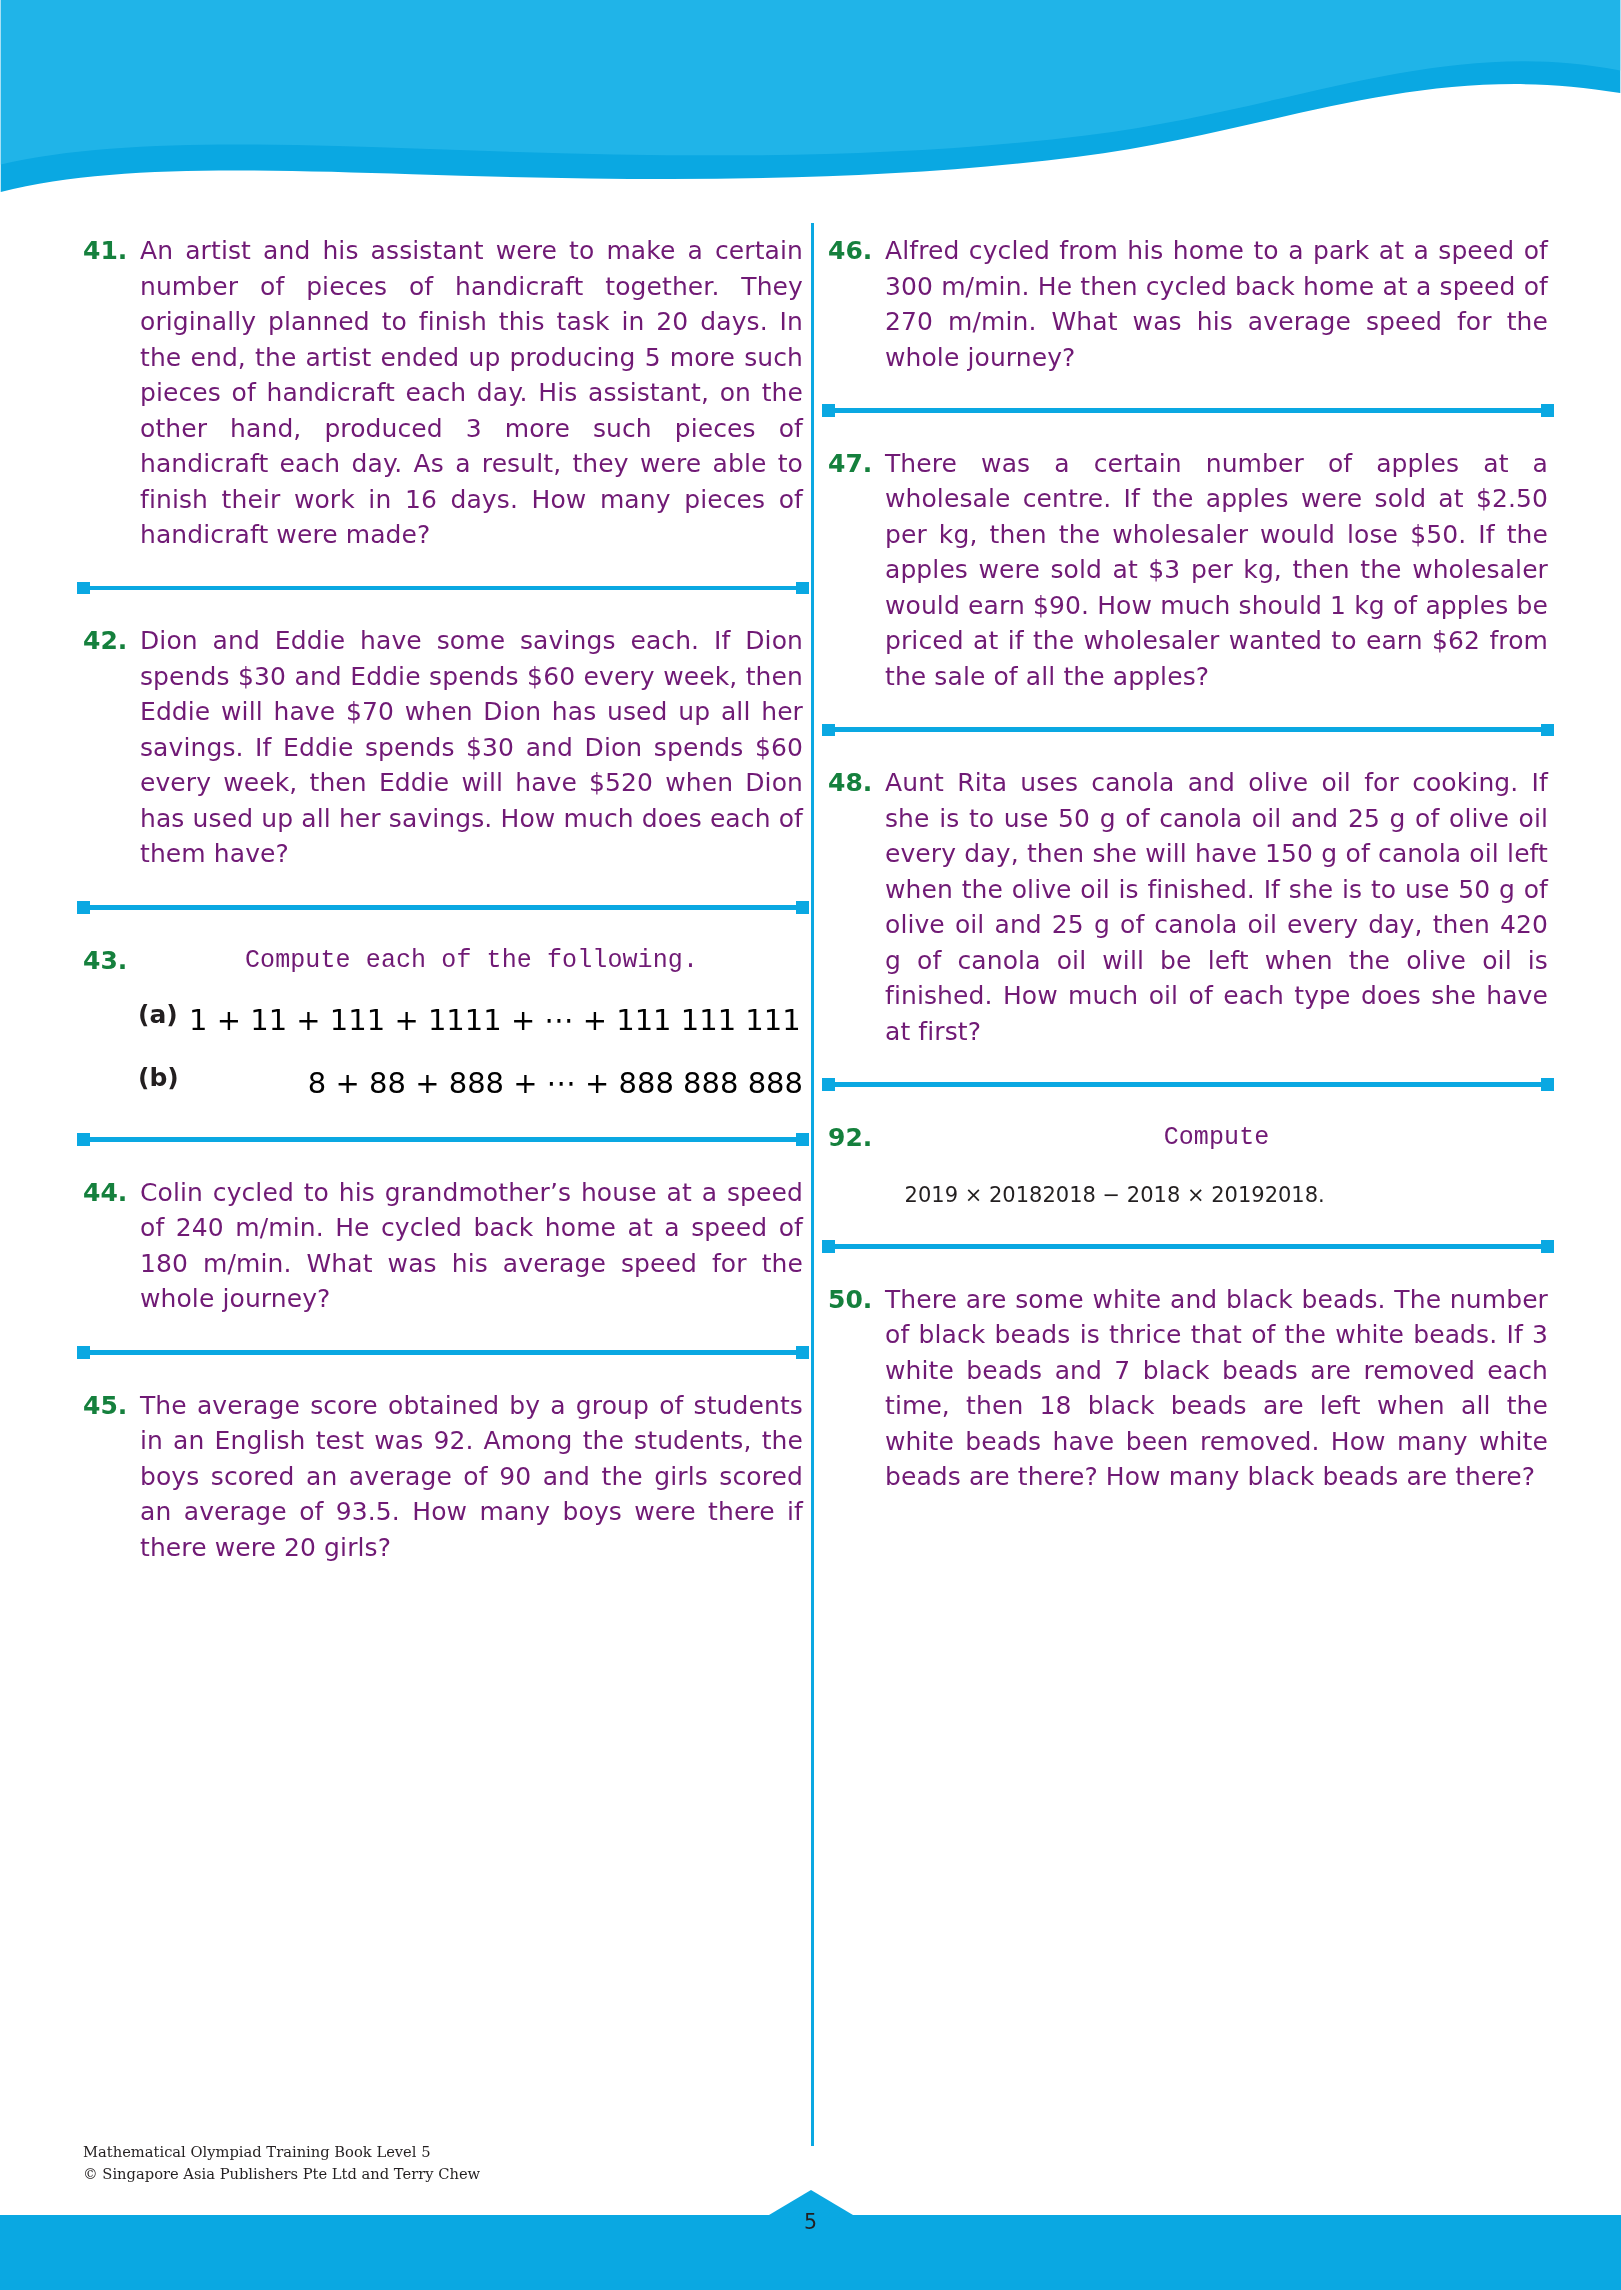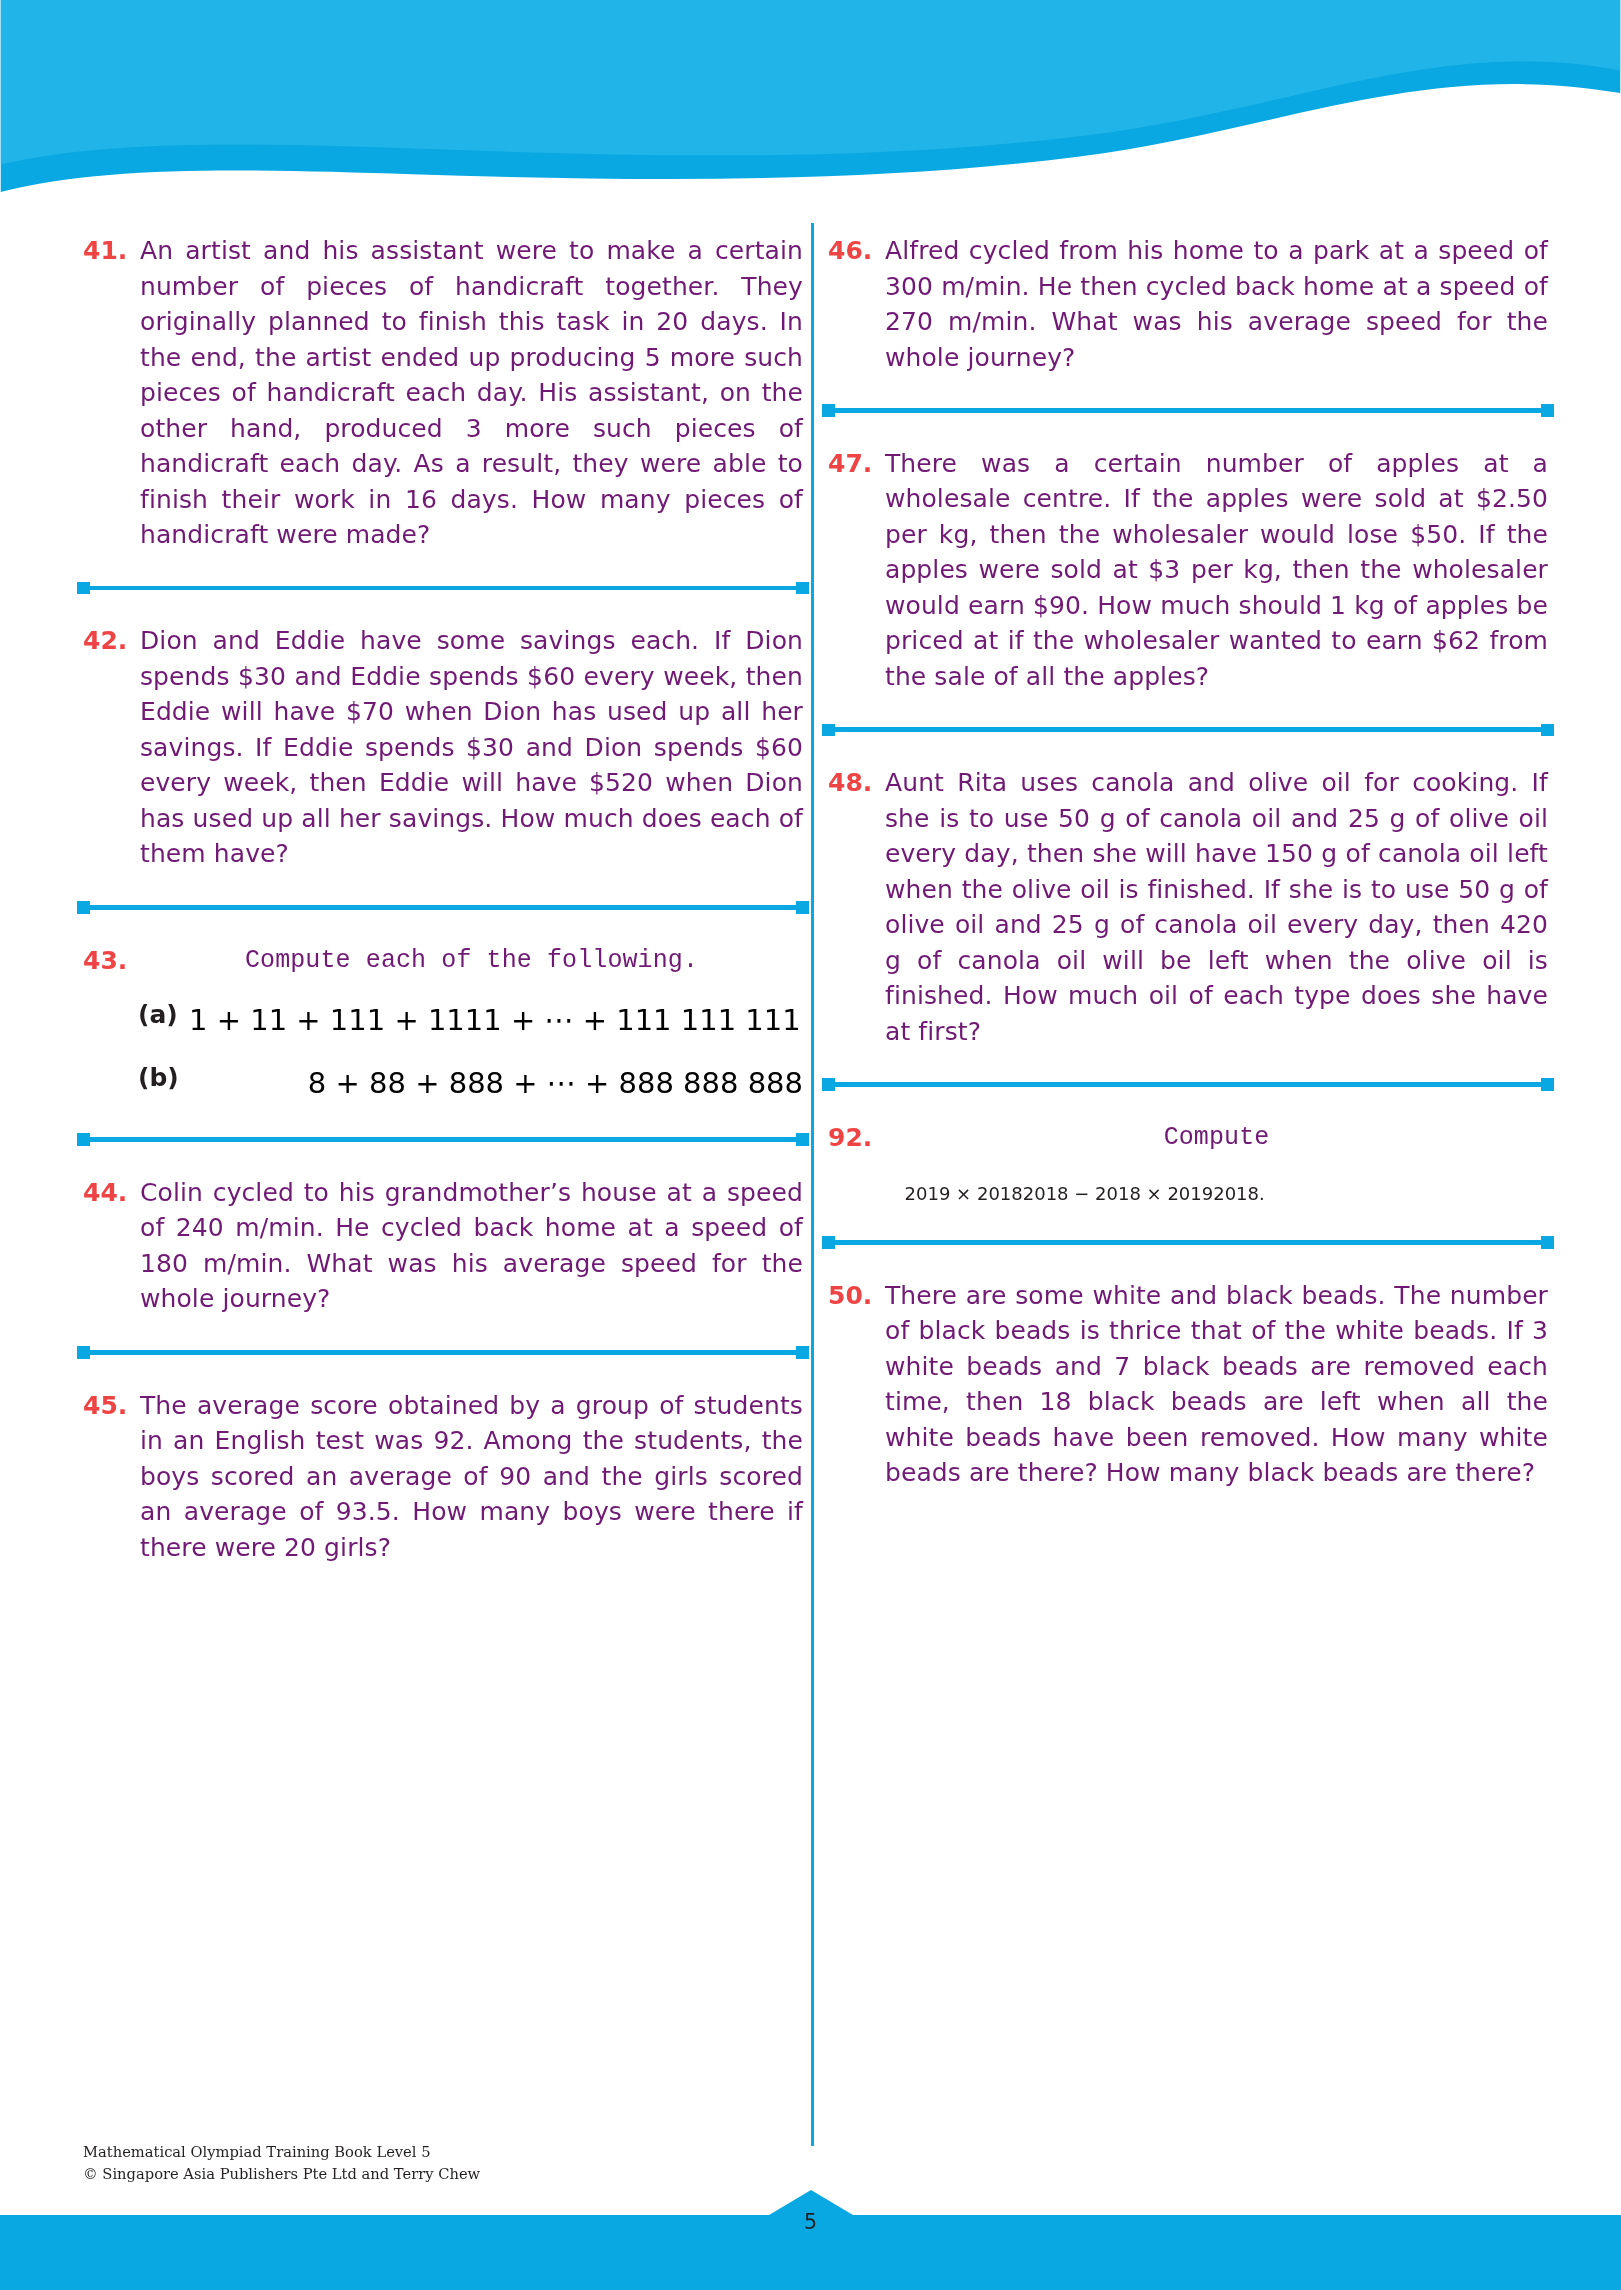--- a/index.html
+++ b/index.html
@@ -90,21 +90,21 @@
 
   
   .problem {
     display: flex;
     align-items: flex-start;
     margin-bottom: 0;
   }
   .problem-num {
     font-weight: bold;
     font-size: 25px;
-    color: #ef4444;
+    color: #15803d;
     line-height: 1.42;
     min-width: 55px;
     text-align: right;
     padding-right: 12.7px;
     box-sizing: border-box;
     flex: 0 0 auto;
     font-family: "DejaVu Sans", sans-serif;
   }
   .problem-body {
     flex: 1 1 auto;
@@ -135,21 +135,21 @@
     font-size: 29px;
     color: #000000;
     line-height: 1.42;
     text-align: justify;
   }
   .subpart-text.no-justify { text-align: right; }
 
   .indent-block {
     margin-top: 25.5px;
     margin-left: 21.6px;
-    font-size: 18px;
+    font-size: 21px;
     color: #231f20;
     line-height: 1.42;
   }
 
   
   .sep {
     position: relative;
     height: 4.9px;
     margin: 33px 0 33px 0;
     background: #0aa8e2;

